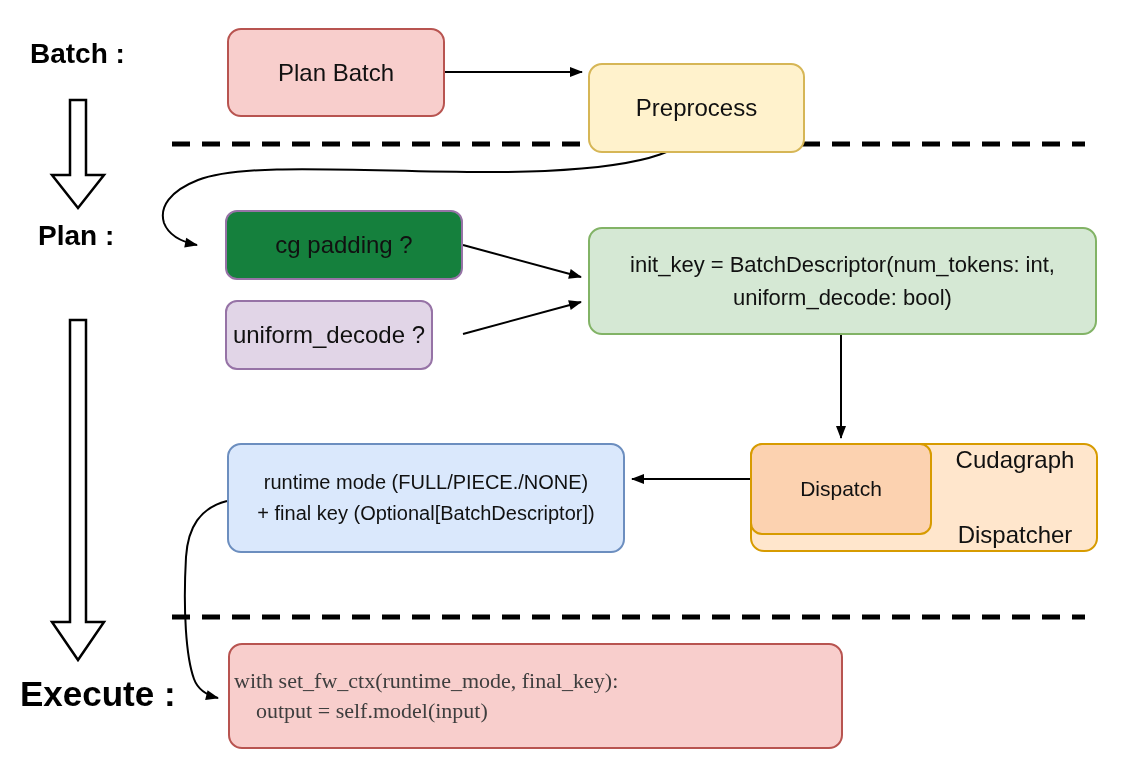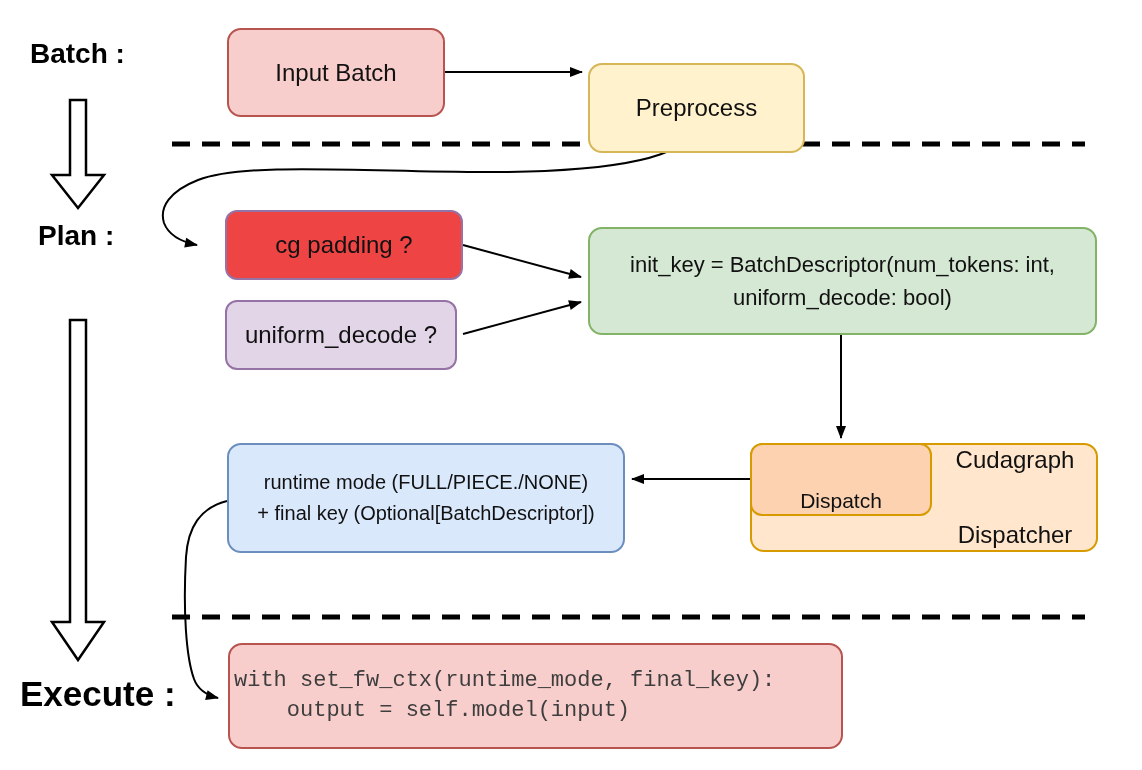--- a/index.html
+++ b/index.html
@@ -30,21 +30,21 @@
     font-weight:bold;
     font-size:28px;
     color:#000000;
     white-space:nowrap;
   }
   .fs24{font-size:24px;}
   .fs22{font-size:22px;}
   .fs21{font-size:21px;}
   .fs20{font-size:20px;}
   #node-execute-code{
-    font-family:Liberation Mono, monospace;
+    font-family:Liberation Serif, serif;
     font-size:22px;
     color:#3e3e3e;
     align-items:flex-start;
     text-align:left;
     padding:7px 4px;
     line-height:30px;
   }
   #cudagraph-label{
     position:absolute;
     display:flex;flex-direction:column;
@@ -88,52 +88,52 @@
     <path d="M 227,501 C 200,508 188,527 186,557
              C 183,610 186,657 194,679
              C 198,690 206,695 218,698" fill="none" stroke="#000" stroke-width="2" marker-end="url(#arrow)"></path>
   </svg>
 
   <div class="section-label" style="left:30px;top:38px;">Batch :</div>
   <div class="section-label" style="left:38px;top:220px;">Plan :</div>
   <div class="section-label" style="left:20px;top:674px;font-size:35px;">Execute :</div>
 
   <div class="node fs24" style="left: 227px; top: 28px; width: 218px; height: 89px; background-color: rgb(248, 206, 204); border-color: rgb(184, 84, 80);">
-    <span class="ln">Input Batch</span>
+    <span class="ln">Plan Batch</span>
   </div>
 
   <div class="node fs24" style="left: 588px; top: 27px; width: 217px; height: 90px; background-color: rgb(255, 242, 204); border-color: rgb(214, 182, 86); margin-top: 36px;">
     <span class="ln">Preprocess</span>
   </div>
 
-  <div class="node fs24" style="left: 225px; top: 210px; width: 238px; height: 70px; border-radius: 12px; background-color: #ef4444; border-color: rgb(150, 115, 166);">
+  <div class="node fs24" style="left: 225px; top: 210px; width: 238px; height: 70px; border-radius: 12px; background-color: #15803d; border-color: rgb(150, 115, 166);">
     <span class="ln">cg padding ?</span>
   </div>
 
-  <div class="node fs24" style="left: 225px; top: 300px; width: 232px; height: 70px; border-radius: 12px; background-color: rgb(225, 213, 231); border-color: rgb(150, 115, 166);">
+  <div class="node fs24" style="left: 225px; top: 300px; width: 208px; height: 70px; border-radius: 12px; background-color: rgb(225, 213, 231); border-color: rgb(150, 115, 166);">
     <span class="ln">uniform_decode ?</span>
   </div>
 
   <div class="node fs22" style="left: 588px; top: 227px; width: 509px; height: 108px; line-height: 33px; background-color: rgb(213, 232, 212); border-color: rgb(130, 179, 102);">
     <span class="ln">init_key = BatchDescriptor(num_tokens: int,</span>
     <span class="ln">uniform_decode: bool)</span>
   </div>
 
   <div class="node fs20" style="left: 227px; top: 443px; width: 398px; height: 110px; line-height: 31px; background-color: rgb(218, 232, 252); border-color: rgb(108, 142, 191);">
     <span class="ln">runtime mode (FULL/PIECE./NONE)</span>
     <span class="ln">+ final key (Optional[BatchDescriptor])</span>
   </div>
 
   <div class="node" style="left: 750px; top: 443px; width: 348px; height: 109px; background-color: rgb(255, 230, 204); border-color: rgb(215, 155, 0);"></div>
   <div id="cudagraph-label" class="fs24" style="left:932px;top:443px;width:166px;height:109px;">
     <span class="ln">Cudagraph</span>
     <span class="ln">Dispatcher</span>
   </div>
 
-  <div class="node fs21" style="left: 750px; top: 443px; width: 182px; height: 73px; border-radius: 12px; background-color: rgb(252, 210, 176); border-color: rgb(215, 155, 0); justify-content: flex-end;">
+  <div class="node fs21" style="left: 750px; top: 443px; width: 182px; height: 92px; border-radius: 12px; background-color: rgb(252, 210, 176); border-color: rgb(215, 155, 0);">
     <span class="ln">Dispatch</span>
   </div>
 
   <div class="node" id="node-execute-code" style="left: 228px; top: 643px; width: 615px; height: 106px; background-color: rgb(248, 206, 204); border-color: rgb(184, 84, 80);">
     <span class="ln">with set_fw_ctx(runtime_mode, final_key):</span>
     <span class="ln">    output = self.model(input)</span>
   </div>
 
 </div>
 

